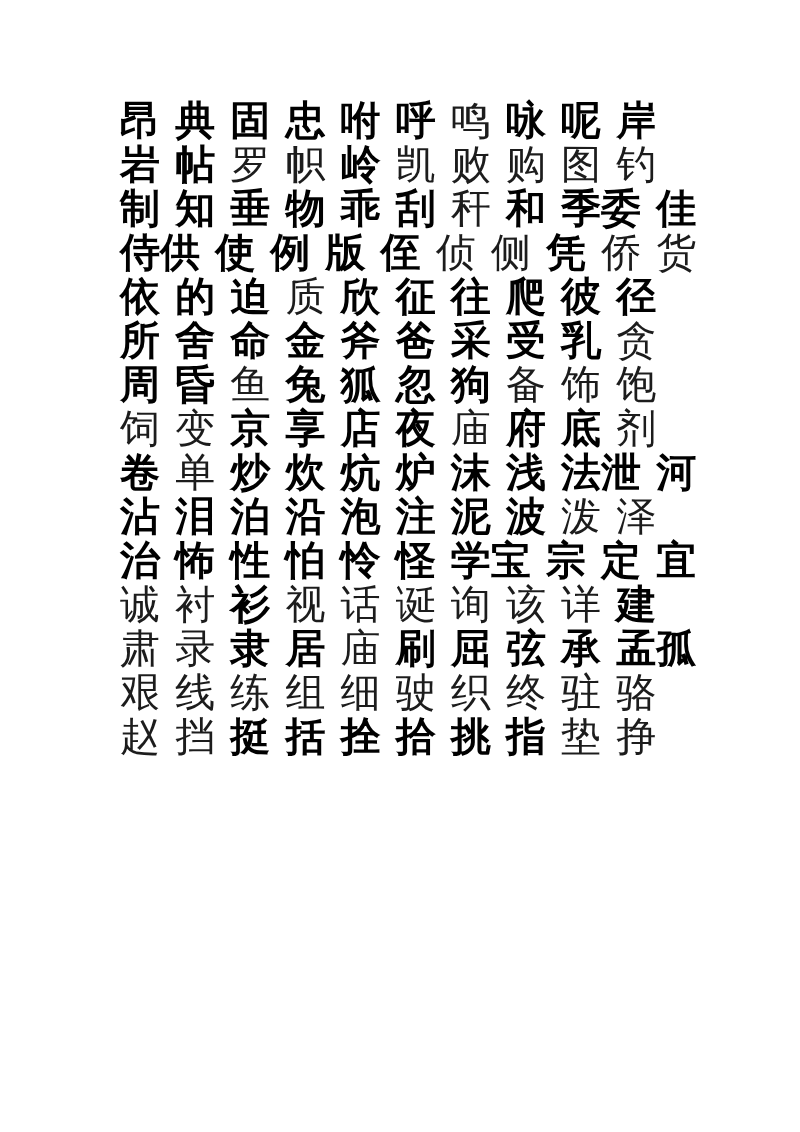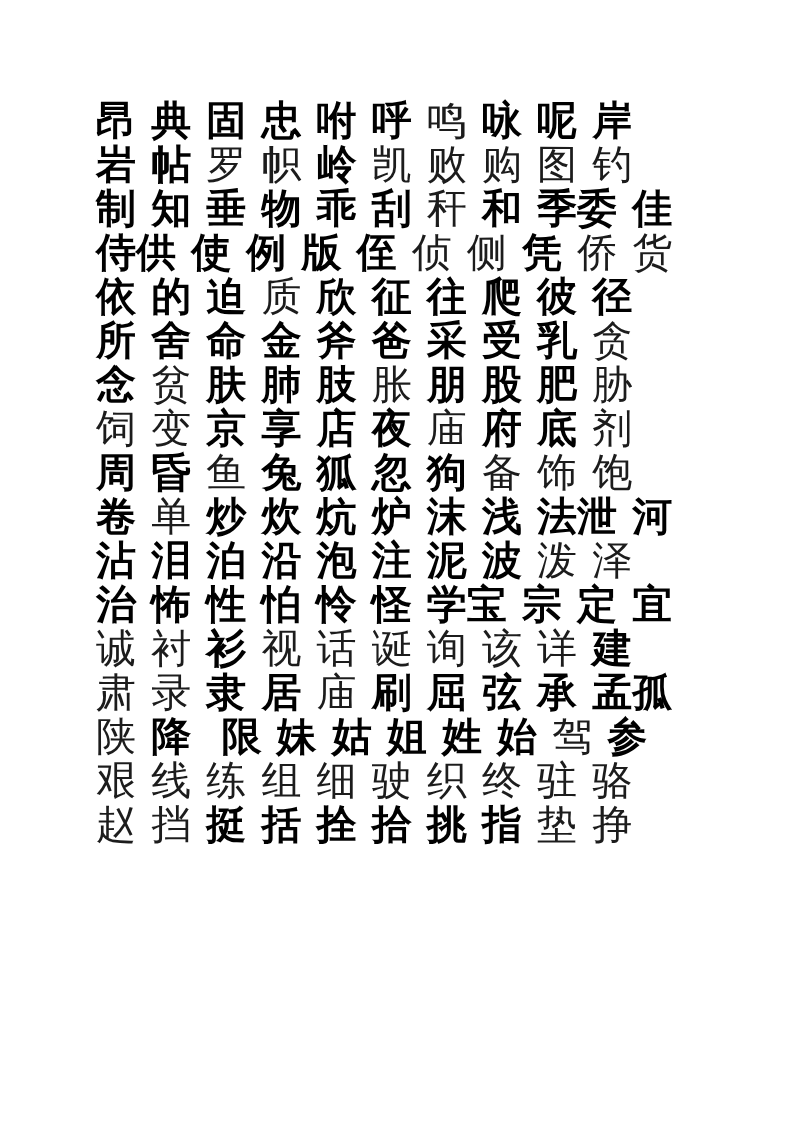--- a/index.html
+++ b/index.html
@@ -11,21 +11,21 @@
     width: 800px;
     height: 1132px;
     overflow: hidden;
     font-family: "Liberation Sans", sans-serif;
   }
   .page {
     width: 800px;
     height: 1132px;
     background: #ffffff;
     box-sizing: border-box;
-    padding: 98px 40px 0 96px;
+    padding: 98px 40px 0 120px;
   }
   .char-row {
     font-size: 40px;
     line-height: 44px;
     height: 44px;
     color: #000000;
     white-space: pre;
     word-spacing: 4px;
     letter-spacing: 0;
   }
@@ -41,25 +41,23 @@
 <body>
 
 <div class="page">
   <div id="character-grid">
       <div class="char-row"><span class="seg-bold">昂</span> <span class="seg-bold">典</span> <span class="seg-bold">固</span> <span class="seg-bold">忠</span> <span class="seg-bold">咐</span> <span class="seg-bold">呼</span> <span class="seg-light">鸣</span> <span class="seg-bold">咏</span> <span class="seg-bold">呢</span> <span class="seg-bold">岸</span></div>
       <div class="char-row"><span class="seg-bold">岩</span> <span class="seg-bold">帖</span> <span class="seg-light">罗</span> <span class="seg-light">帜</span> <span class="seg-bold">岭</span> <span class="seg-light">凯</span> <span class="seg-light">败</span> <span class="seg-light">购</span> <span class="seg-light">图</span> <span class="seg-light">钓</span></div>
       <div class="char-row"><span class="seg-bold">制</span> <span class="seg-bold">知</span> <span class="seg-bold">垂</span> <span class="seg-bold">物</span> <span class="seg-bold">乖</span> <span class="seg-bold">刮</span> <span class="seg-light">秆</span> <span class="seg-bold">和</span> <span class="seg-bold">季委</span> <span class="seg-bold">佳</span></div>
       <div class="char-row"><span class="seg-bold">侍供</span> <span class="seg-bold">使</span> <span class="seg-bold">例</span> <span class="seg-bold">版</span> <span class="seg-bold">侄</span> <span class="seg-light">侦</span> <span class="seg-light">侧</span> <span class="seg-bold">凭</span> <span class="seg-light">侨</span> <span class="seg-light">货</span></div>
       <div class="char-row"><span class="seg-bold">依</span> <span class="seg-bold">的</span> <span class="seg-bold">迫</span> <span class="seg-light">质</span> <span class="seg-bold">欣</span> <span class="seg-bold">征</span> <span class="seg-bold">往</span> <span class="seg-bold">爬</span> <span class="seg-bold">彼</span> <span class="seg-bold">径</span></div>
       <div class="char-row"><span class="seg-bold">所</span> <span class="seg-bold">舍</span> <span class="seg-bold">命</span> <span class="seg-bold">金</span> <span class="seg-bold">斧</span> <span class="seg-bold">爸</span> <span class="seg-bold">采</span> <span class="seg-bold">受</span> <span class="seg-bold">乳</span> <span class="seg-light">贪</span></div>
-      <div class="char-row"><span class="seg-bold">念</span> <span class="seg-light">贫</span> <span class="seg-bold">肤</span> <span class="seg-bold">肺</span> <span class="seg-bold">肢</span> <span class="seg-light">胀</span> <span class="seg-bold">朋</span> <span class="seg-bold">股</span> <span class="seg-bold">肥</span> <span class="seg-light">胁</span></div>
+      <div class="char-row"><span class="seg-bold">周</span> <span class="seg-bold">昏</span> <span class="seg-light">鱼</span> <span class="seg-bold">兔</span> <span class="seg-bold">狐</span> <span class="seg-bold">忽</span> <span class="seg-bold">狗</span> <span class="seg-light">备</span> <span class="seg-light">饰</span> <span class="seg-light">饱</span></div>
       <div class="char-row"><span class="seg-light">饲</span> <span class="seg-light">变</span> <span class="seg-bold">京</span> <span class="seg-bold">享</span> <span class="seg-bold">店</span> <span class="seg-bold">夜</span> <span class="seg-light">庙</span> <span class="seg-bold">府</span> <span class="seg-bold">底</span> <span class="seg-light">剂</span></div>
-      <div class="char-row"><span class="seg-bold">周</span> <span class="seg-bold">昏</span> <span class="seg-light">鱼</span> <span class="seg-bold">兔</span> <span class="seg-bold">狐</span> <span class="seg-bold">忽</span> <span class="seg-bold">狗</span> <span class="seg-light">备</span> <span class="seg-light">饰</span> <span class="seg-light">饱</span></div>
       <div class="char-row"><span class="seg-bold">卷</span> <span class="seg-light">单</span> <span class="seg-bold">炒</span> <span class="seg-bold">炊</span> <span class="seg-bold">炕</span> <span class="seg-bold">炉</span> <span class="seg-bold">沫</span> <span class="seg-bold">浅</span> <span class="seg-bold">法泄</span> <span class="seg-bold">河</span></div>
       <div class="char-row"><span class="seg-bold">沾</span> <span class="seg-bold">泪</span> <span class="seg-bold">泊</span> <span class="seg-bold">沿</span> <span class="seg-bold">泡</span> <span class="seg-bold">注</span> <span class="seg-bold">泥</span> <span class="seg-bold">波</span> <span class="seg-light">泼</span> <span class="seg-light">泽</span></div>
       <div class="char-row"><span class="seg-bold">治</span> <span class="seg-bold">怖</span> <span class="seg-bold">性</span> <span class="seg-bold">怕</span> <span class="seg-bold">怜</span> <span class="seg-bold">怪</span> <span class="seg-bold">学宝</span> <span class="seg-bold">宗</span> <span class="seg-bold">定</span> <span class="seg-bold">宜</span></div>
       <div class="char-row"><span class="seg-light">诚</span> <span class="seg-light">衬</span> <span class="seg-bold">衫</span> <span class="seg-light">视</span> <span class="seg-light">话</span> <span class="seg-light">诞</span> <span class="seg-light">询</span> <span class="seg-light">该</span> <span class="seg-light">详</span> <span class="seg-bold">建</span></div>
       <div class="char-row"><span class="seg-light">肃</span> <span class="seg-light">录</span> <span class="seg-bold">隶</span> <span class="seg-bold">居</span> <span class="seg-light">庙</span> <span class="seg-bold">刷</span> <span class="seg-bold">屈</span> <span class="seg-bold">弦</span> <span class="seg-bold">承</span> <span class="seg-bold">孟孤</span></div>
-      <div class="char-row"><span class="seg-light">陕</span> <span class="seg-bold">降</span> <span class="seg-light"></span> <span class="seg-bold">限</span> <span class="seg-bold">妹</span> <span class="seg-bold">姑</span> <span class="seg-bold">姐</span> <span class="seg-bold">姓</span> <span class="seg-bold">始</span> <span class="seg-light">驾</span> <span class="seg-bold">参</span></div>
       <div class="char-row"><span class="seg-light">艰</span> <span class="seg-light">线</span> <span class="seg-light">练</span> <span class="seg-light">组</span> <span class="seg-light">细</span> <span class="seg-light">驶</span> <span class="seg-light">织</span> <span class="seg-light">终</span> <span class="seg-light">驻</span> <span class="seg-light">骆</span></div>
       <div class="char-row"><span class="seg-light">赵</span> <span class="seg-light">挡</span> <span class="seg-bold">挺</span> <span class="seg-bold">括</span> <span class="seg-bold">拴</span> <span class="seg-bold">拾</span> <span class="seg-bold">挑</span> <span class="seg-bold">指</span> <span class="seg-light">垫</span> <span class="seg-light">挣</span></div>
     </div>
 </div>
 
 </body></html>

